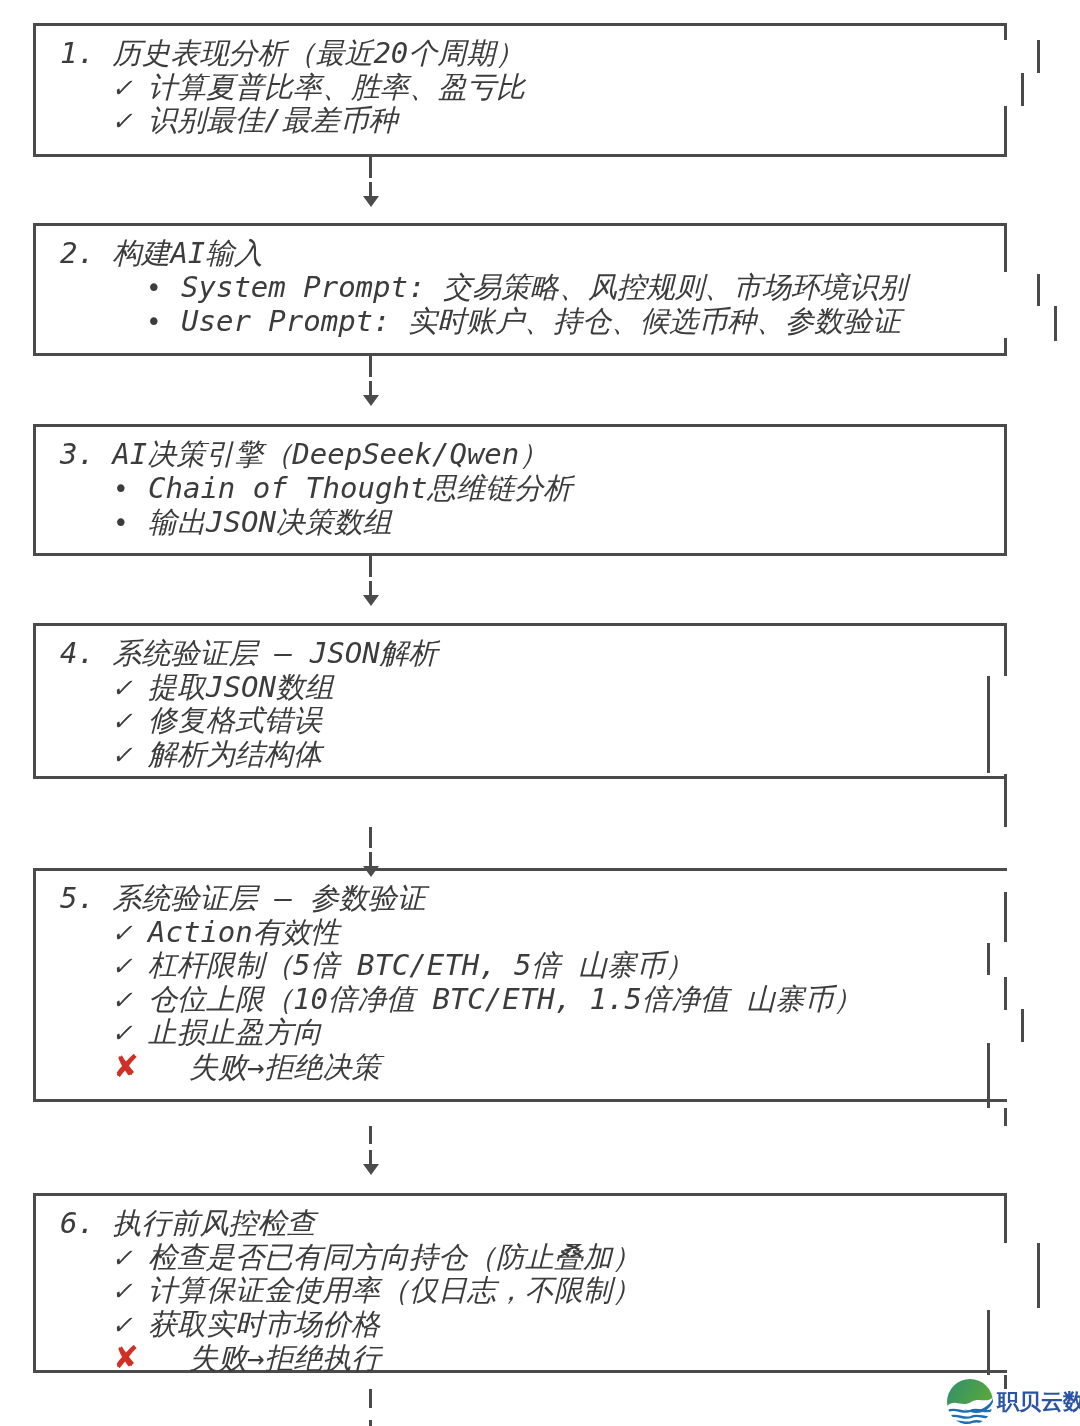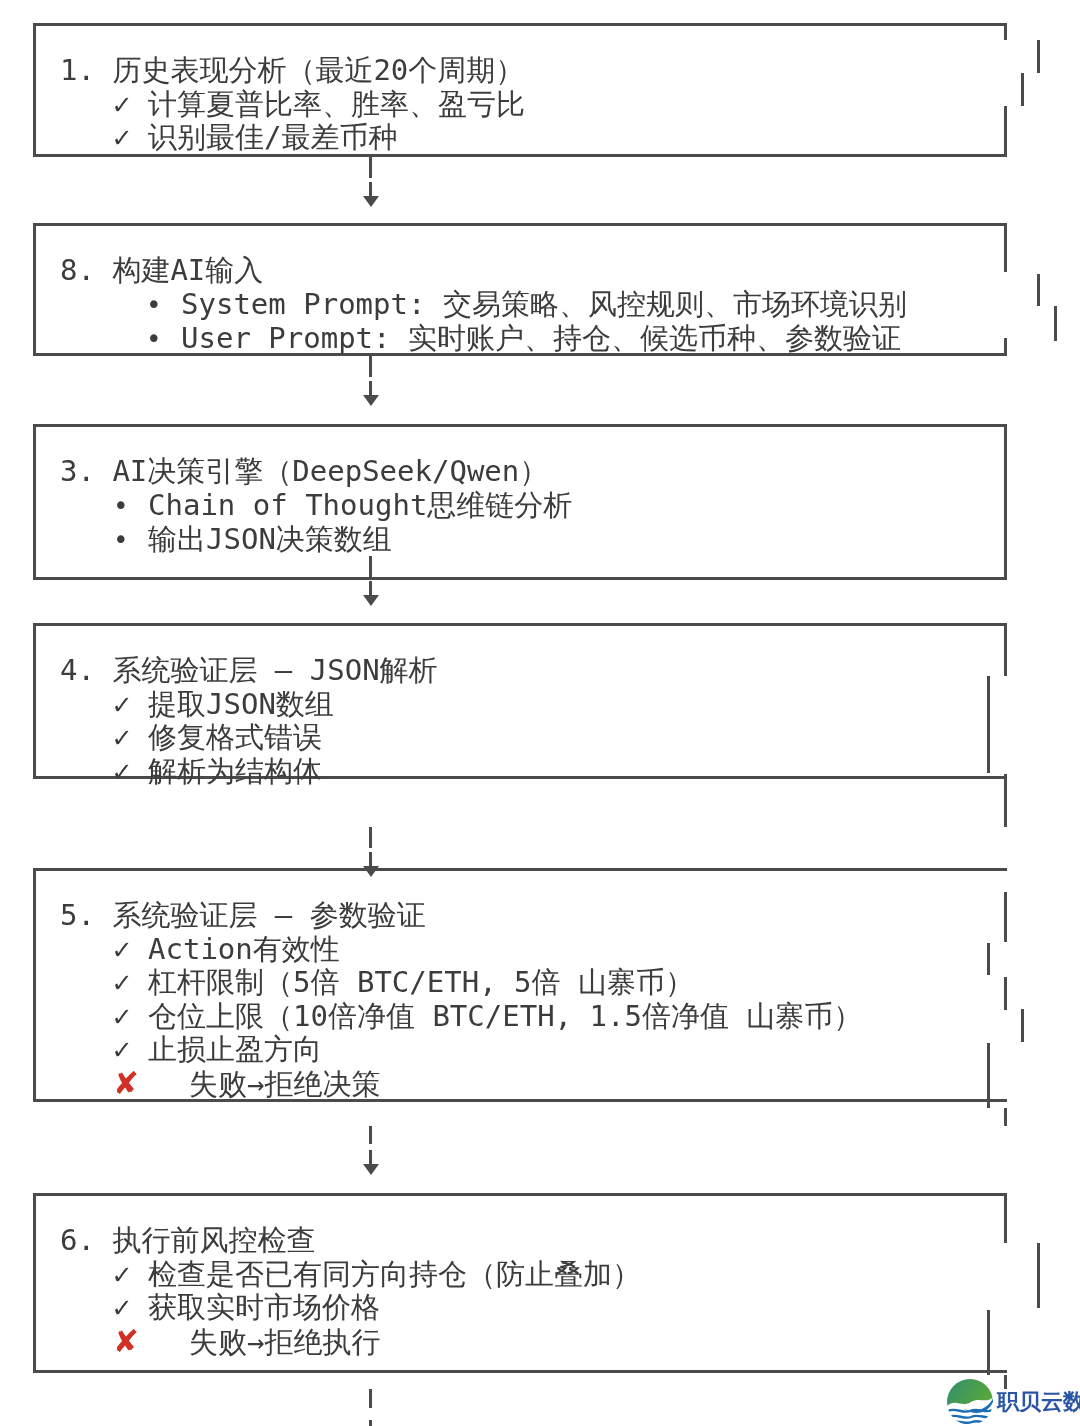--- a/index.html
+++ b/index.html
@@ -2,21 +2,21 @@
 <html><head>
 <meta charset="utf-8">
 <style>
   html,body{margin:0;padding:0;background:#ffffff;}
   .canvas{
     position:relative;width:1080px;height:1426px;background:#ffffff;
     font-family:"DejaVu Sans Mono", monospace;color:#3c3c3c;overflow:hidden;
   }
   .box{
     position:absolute;left:33px;width:974px;box-sizing:border-box;
-    border:3px solid #4b4b4b;border-right:none;padding-top:28px;
+    border:3px solid #4b4b4b;border-right:none;padding-top:11px;font-style:italic;
   }
   .box.full-right{border-right:3px solid #4b4b4b;}
   .row{font-size:29px;line-height:33.5px;white-space:pre;}
   .row.title{padding-left:24px;}
   .row.item{padding-left:77px;}
   .row.item.deep{padding-left:110px;}
   .marker{display:inline-block;width:35px;}
   .marker.bullet{font-size:26px;}
   .marker.cross{
     width:76px;color:#d03026;font-weight:bold;font-size:31px;line-height:33px;
@@ -43,26 +43,26 @@
 
 <div class="canvas">
 
   <div class="box" style="top:23px;height:134px;">
     <div class="row title">1. 历史表现分析（最近20个周期）</div>
     <div class="row item"><span class="marker">✓</span><span>计算夏普比率、胜率、盈亏比</span></div>
     <div class="row item"><span class="marker">✓</span><span>识别最佳/最差币种</span></div>
   </div>
 
   <div class="box" style="top:223px;height:133px;">
-    <div class="row title">8. 构建AI输入</div>
+    <div class="row title">2. 构建AI输入</div>
     <div class="row item deep"><span class="marker bullet">•</span><span>System Prompt: 交易策略、风控规则、市场环境识别</span></div>
     <div class="row item deep"><span class="marker bullet">•</span><span>User Prompt: 实时账户、持仓、候选币种、参数验证</span></div>
   </div>
 
-  <div class="box full-right" style="top:424px;height:156px;">
+  <div class="box full-right" style="top:424px;height:132px;">
     <div class="row title">3. AI决策引擎（DeepSeek/Qwen）</div>
     <div class="row item"><span class="marker bullet">•</span><span>Chain of Thought思维链分析</span></div>
     <div class="row item"><span class="marker bullet">•</span><span>输出JSON决策数组</span></div>
   </div>
 
   <div class="box" style="top:623px;height:156px;">
     <div class="row title">4. 系统验证层 – JSON解析</div>
     <div class="row item"><span class="marker">✓</span><span>提取JSON数组</span></div>
     <div class="row item"><span class="marker">✓</span><span>修复格式错误</span></div>
     <div class="row item"><span class="marker">✓</span><span>解析为结构体</span></div>
@@ -73,20 +73,21 @@
     <div class="row item"><span class="marker">✓</span><span>Action有效性</span></div>
     <div class="row item"><span class="marker">✓</span><span>杠杆限制（5倍 BTC/ETH, 5倍 山寨币）</span></div>
     <div class="row item"><span class="marker">✓</span><span>仓位上限（10倍净值 BTC/ETH, 1.5倍净值 山寨币）</span></div>
     <div class="row item"><span class="marker">✓</span><span>止损止盈方向</span></div>
     <div class="row item"><span class="marker cross">✘</span><span>失败→拒绝决策</span></div>
   </div>
 
   <div class="box" style="top:1193px;height:180px;">
     <div class="row title">6. 执行前风控检查</div>
     <div class="row item"><span class="marker">✓</span><span>检查是否已有同方向持仓（防止叠加）</span></div>
+    <div class="row item"><span class="marker">✓</span><span>计算保证金使用率（仅日志，不限制）</span></div>
     <div class="row item"><span class="marker">✓</span><span>获取实时市场价格</span></div>
     <div class="row item"><span class="marker cross">✘</span><span>失败→拒绝执行</span></div>
   </div>
 
   <div class="vseg" style="left:1004px;top:23px;height:17px;"></div>
   <div class="vseg" style="left:1037px;top:40px;height:33px;"></div>
   <div class="vseg" style="left:1021px;top:73px;height:33px;"></div>
   <div class="vseg" style="left:1004px;top:106px;height:51px;"></div>
 
   <div class="vseg" style="left:1004px;top:223px;height:49px;"></div>

